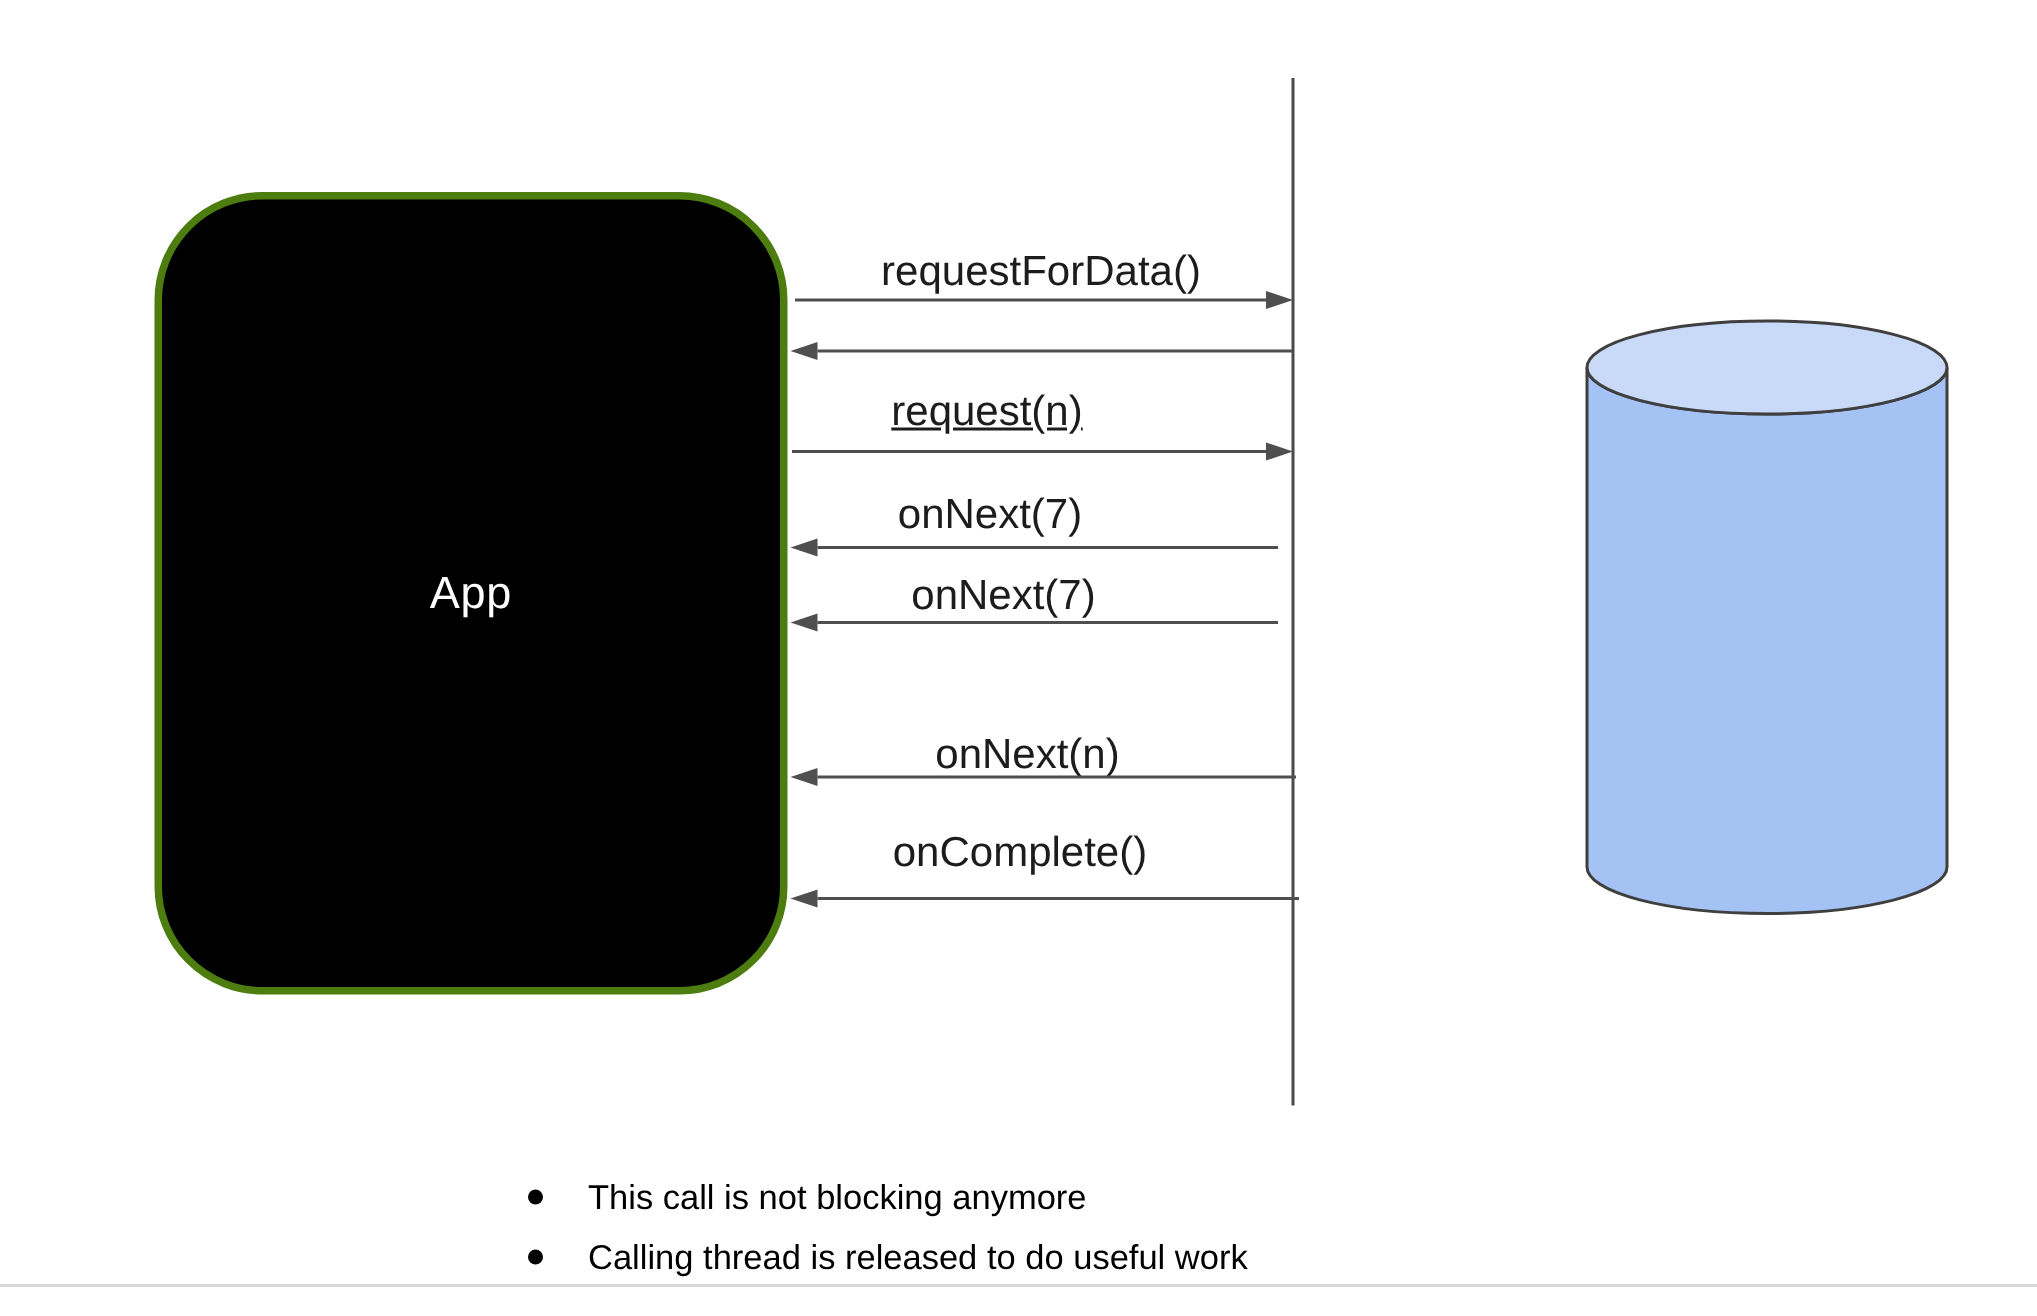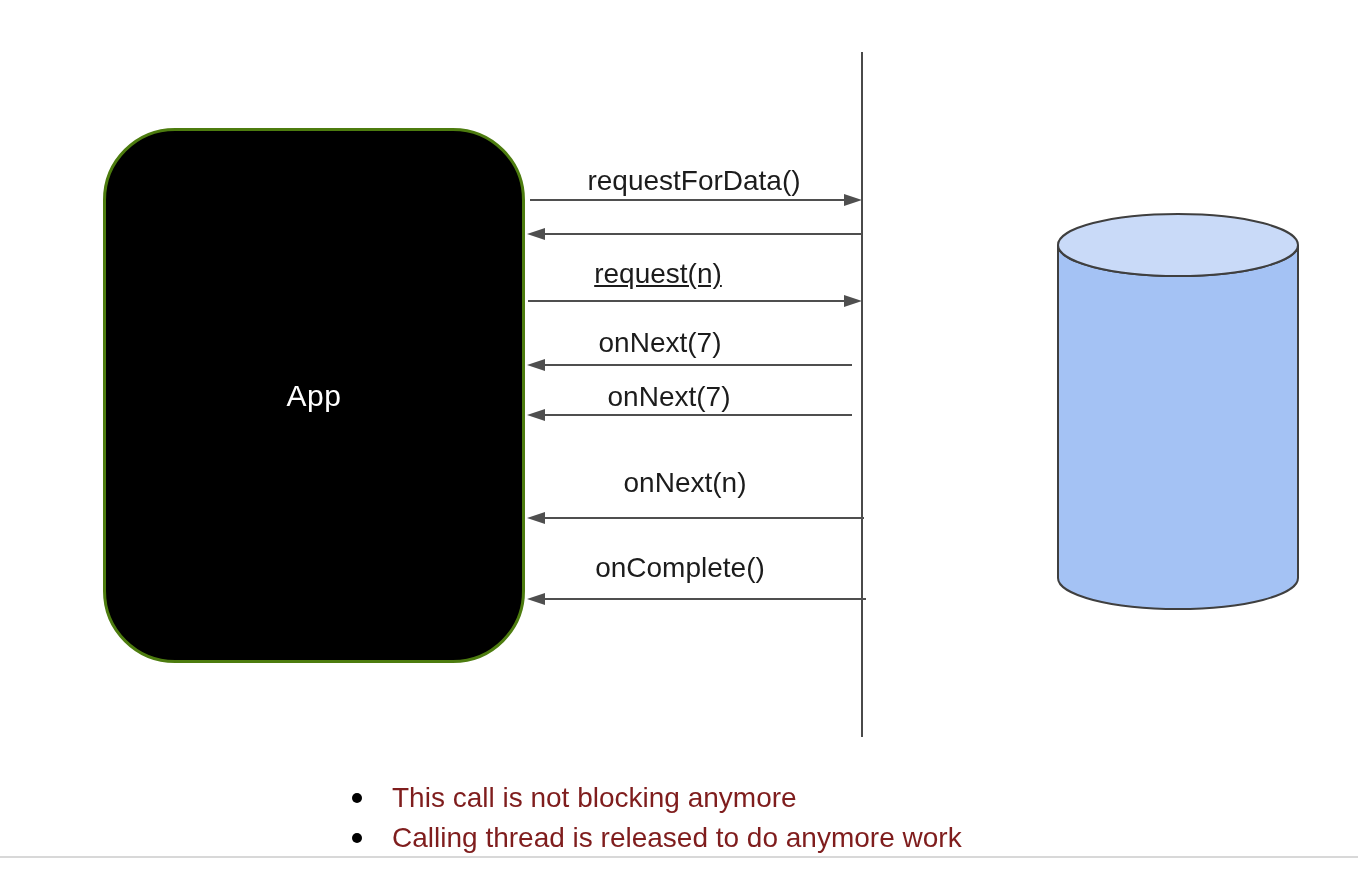--- a/index.html
+++ b/index.html
@@ -4,21 +4,21 @@
 <style>
   * { margin: 0; padding: 0; box-sizing: border-box; }
   html, body { width: 1358px; height: 877px; background: #ffffff; overflow: hidden; }
   body { font-family: "Liberation Sans", sans-serif; position: relative; }
 
   .canvas { position: absolute; inset: 0; background: #ffffff; }
 
   
   .app-box {
     position: absolute; left: 103px; top: 128px; width: 422px; height: 535px;
-    background: #000000; border: 3px solid #4d7c0f; border-radius: 72px;
+    background: #000000; border: 5px solid #4d7c0f; border-radius: 72px;
     display: flex; align-items: center; justify-content: center;
   }
   .app-label { color: #ffffff; font-size: 30px; letter-spacing: 0.5px; }
 
   
   .lifeline {
     position: absolute; left: 861px; top: 52px; width: 2px; height: 685px;
     background: #4a4a4a;
   }
 
@@ -41,21 +41,21 @@
     text-align: center; font-size: 28px; color: #1c1c1c; white-space: nowrap;
   }
 
   
   .notes { position: absolute; left: 352px; top: 778px; }
   .note-row { display: flex; align-items: center; height: 40px; }
   .bullet-dot {
     width: 10px; height: 10px; border-radius: 50%; background: #000000;
     margin-right: 30px; flex: 0 0 auto;
   }
-  .note-text { font-size: 28px; color: #7f1d1d; white-space: nowrap; }
+  .note-text { font-size: 23px; color: #000000; white-space: nowrap; }
 
   .bottom-divider {
     position: absolute; left: 0; top: 856px; width: 1358px; height: 2px;
     background: #d8d8d8;
   }
 </style>
 </head>
 <body>
 
 <div class="canvas">
@@ -85,34 +85,34 @@
   <span class="head right" style="left:844px; top:295px;"></span>
 
   <div class="msg-label" style="left:500px; top:328px;">onNext(7)</div>
   <div class="arrow-line" style="left:545px; top:364px; width:307px;"></div>
   <span class="head left" style="left:527px; top:359px;"></span>
 
   <div class="msg-label" style="left:509px; top:382px;">onNext(7)</div>
   <div class="arrow-line" style="left:545px; top:414px; width:307px;"></div>
   <span class="head left" style="left:527px; top:409px;"></span>
 
-  <div class="msg-label" style="left:525px; top:468px;">onNext(n)</div>
+  <div class="msg-label" style="left:525px; top:488px;">onNext(n)</div>
   <div class="arrow-line" style="left:545px; top:517px; width:319px;"></div>
   <span class="head left" style="left:527px; top:512px;"></span>
 
   <div class="msg-label" style="left:520px; top:553px;">onComplete()</div>
   <div class="arrow-line" style="left:545px; top:598px; width:321px;"></div>
   <span class="head left" style="left:527px; top:593px;"></span>
 
   <div class="notes">
     <div class="note-row">
       <span class="bullet-dot"></span>
       <span class="note-text">This call is not blocking anymore</span>
     </div>
     <div class="note-row">
       <span class="bullet-dot"></span>
-      <span class="note-text">Calling thread is released to do anymore work</span>
+      <span class="note-text">Calling thread is released to do useful work</span>
     </div>
   </div>
 
   <div class="bottom-divider"></div>
 
 </div>
 
 </body></html>

